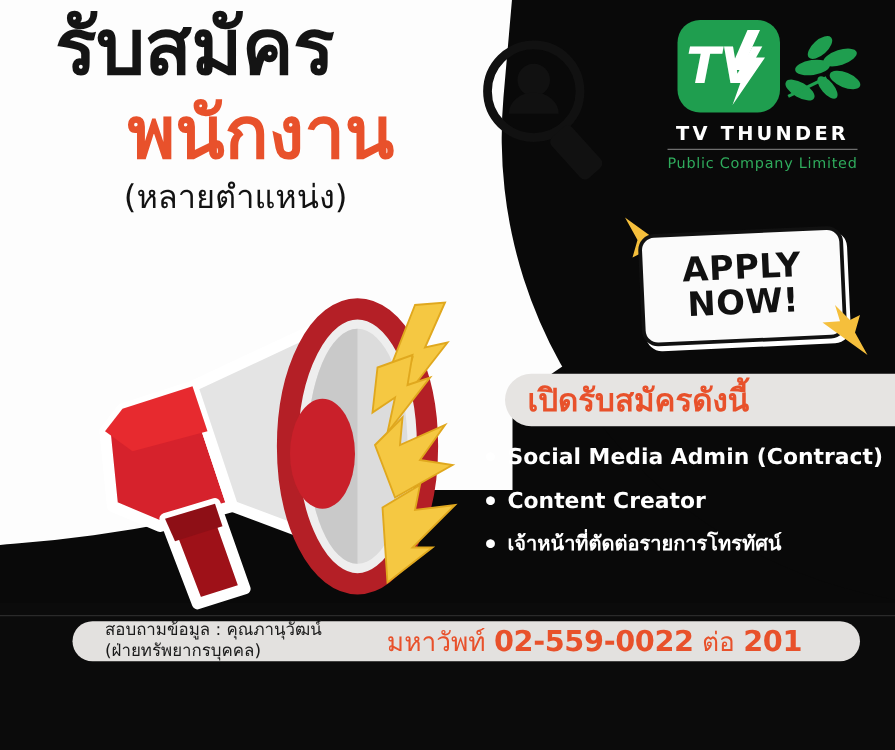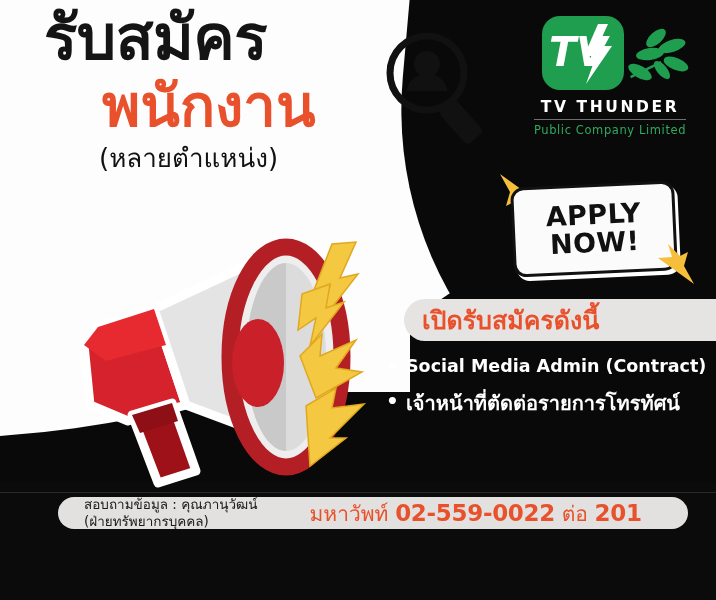--- a/index.html
+++ b/index.html
@@ -265,21 +265,21 @@
   }
   .jobs-list li::before {
     content: "\2022";
     position: absolute;
     left: 2px;
     top: -2px;
     font-size: 20px;
     color: #ffffff;
   }
   .jobs-list li.thai {
-    font-size: 20px;
+    font-size: 16px;
   }
 
   
   .contact-pill {
     position: absolute;
     left: 58px;
     top: 497px;
     width: 630px;
     height: 32px;
     background: #e3e1df;
@@ -418,20 +418,21 @@
       </g>
     </svg>
   </div>
 
   <div class="jobs-header">
     <span class="jobs-header-text">เปิดรับสมัครดังนี้</span>
   </div>
 
   <ul class="jobs-list">
     <li>Social Media Admin (Contract)</li>
+    <li>Content Creator</li>
     <li class="thai">เจ้าหน้าที่ตัดต่อรายการโทรทัศน์</li>
   </ul>
 
   <div class="contact-pill">
     <div class="contact-left">
       <div>สอบถามข้อมูล : คุณภานุวัฒน์</div>
       <div>(ฝ่ายทรัพยากรบุคคล)</div>
     </div>
     <div class="contact-phone">
       <span>มหาวัพท์</span>

